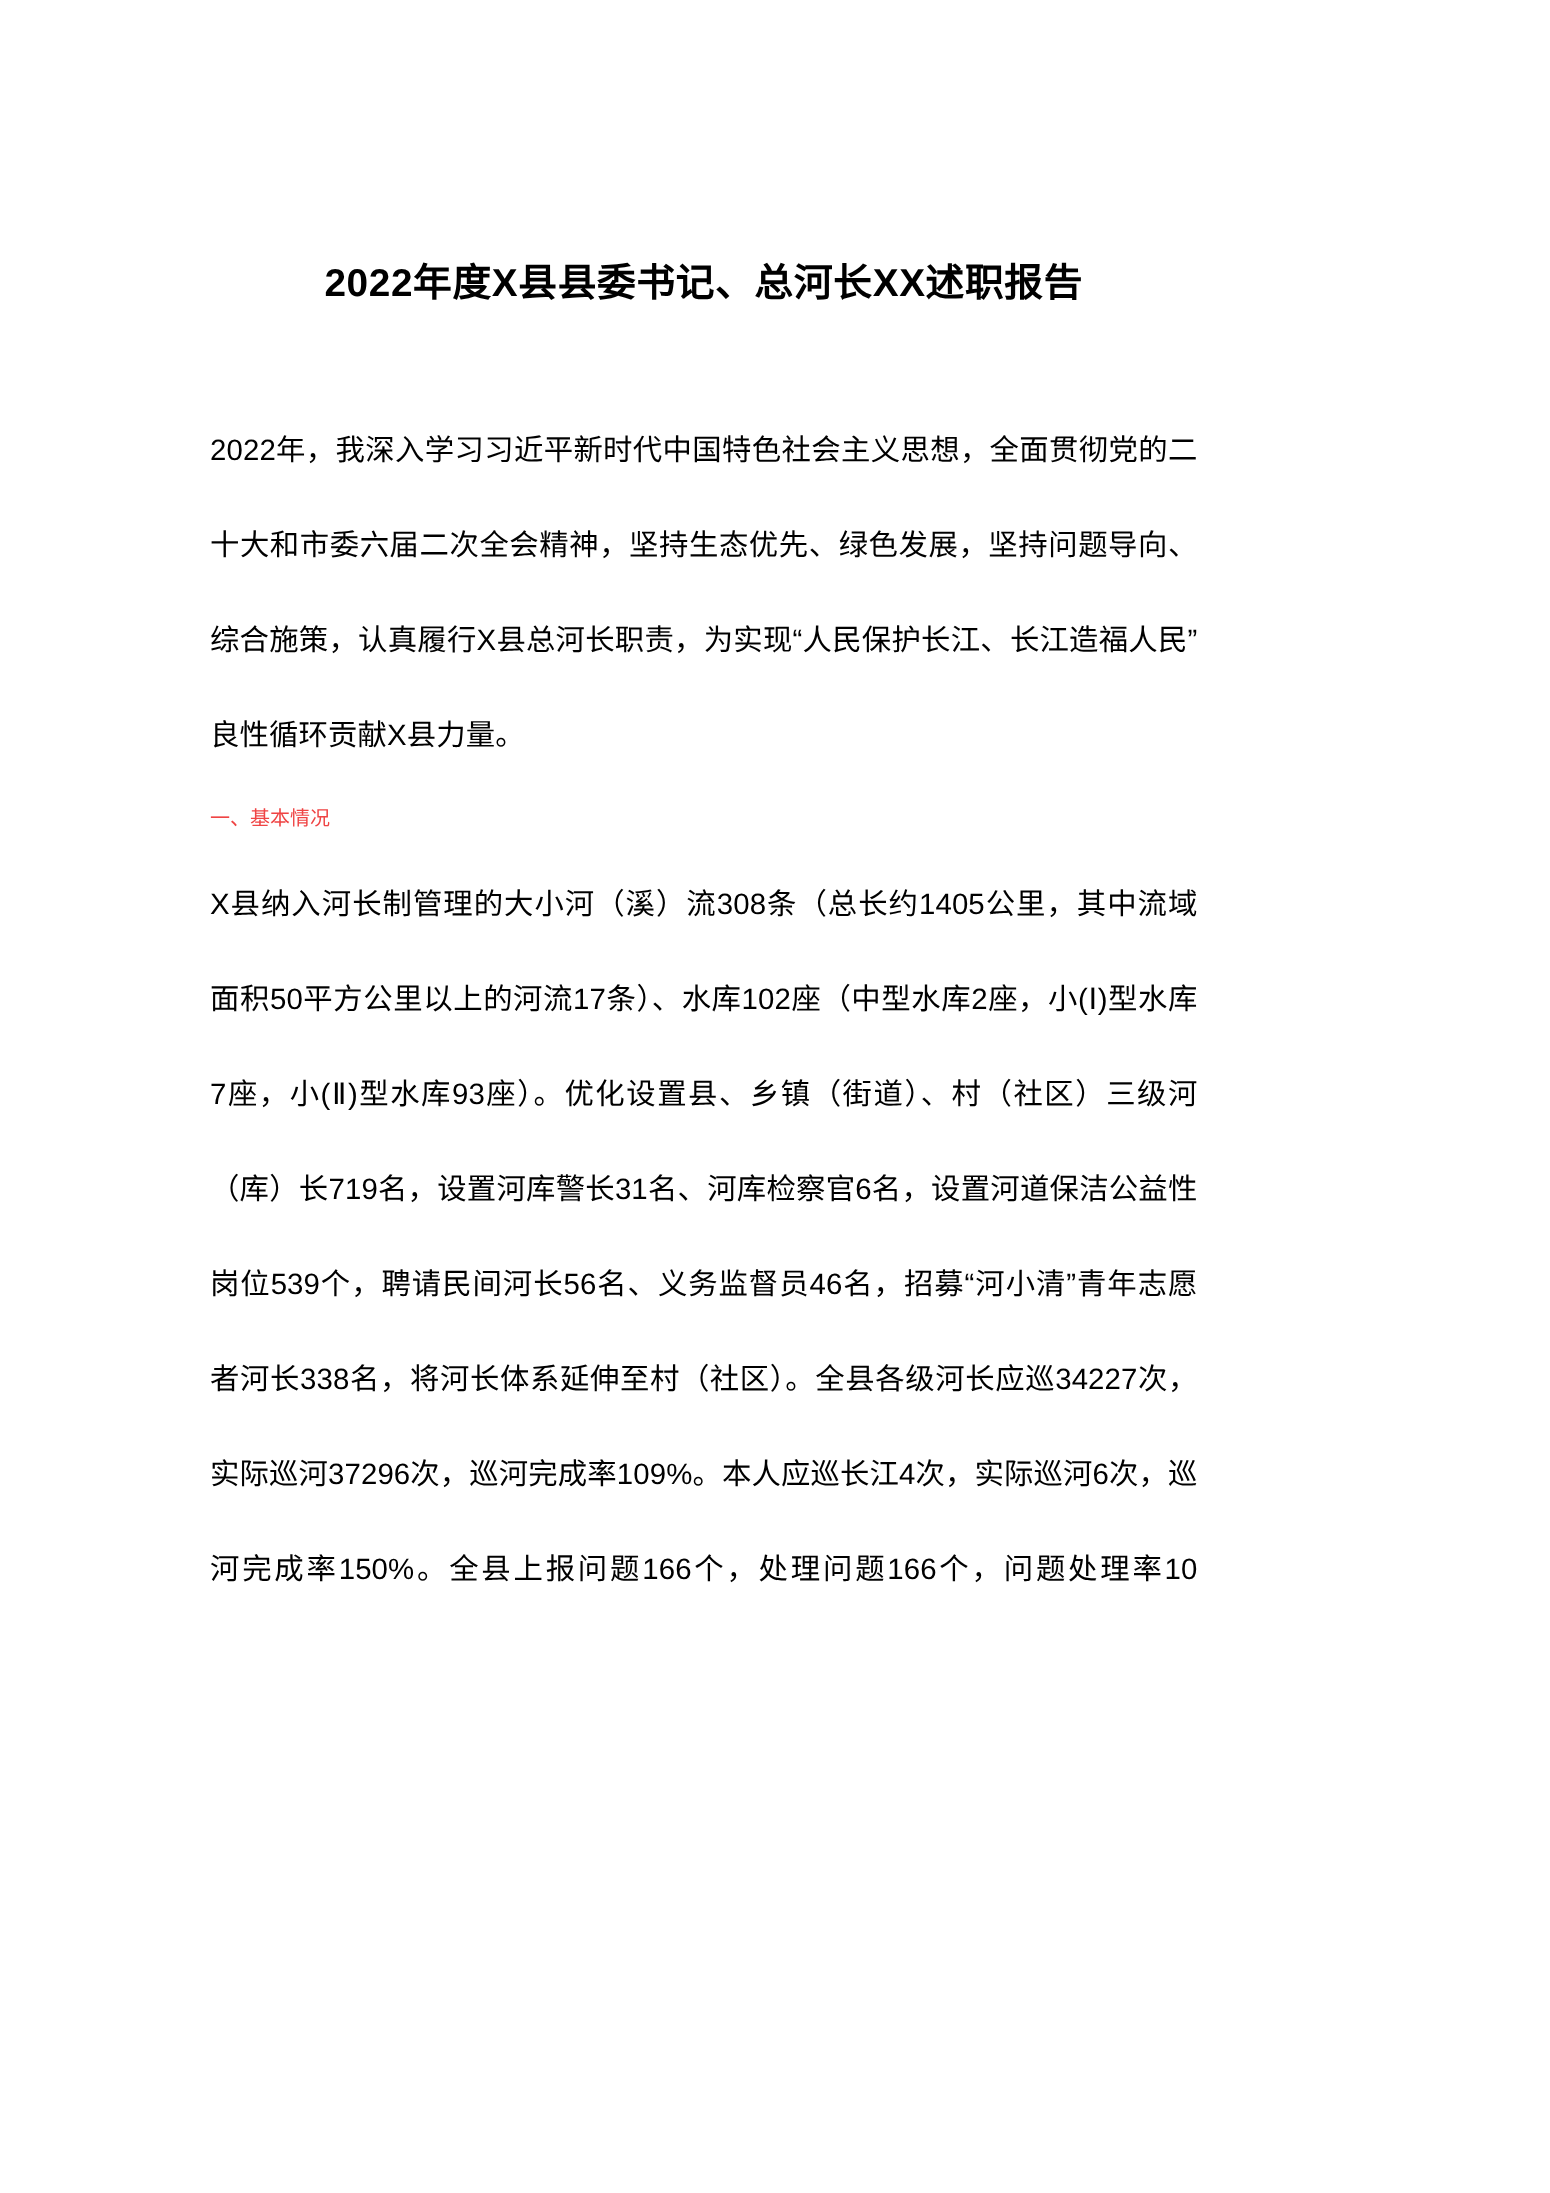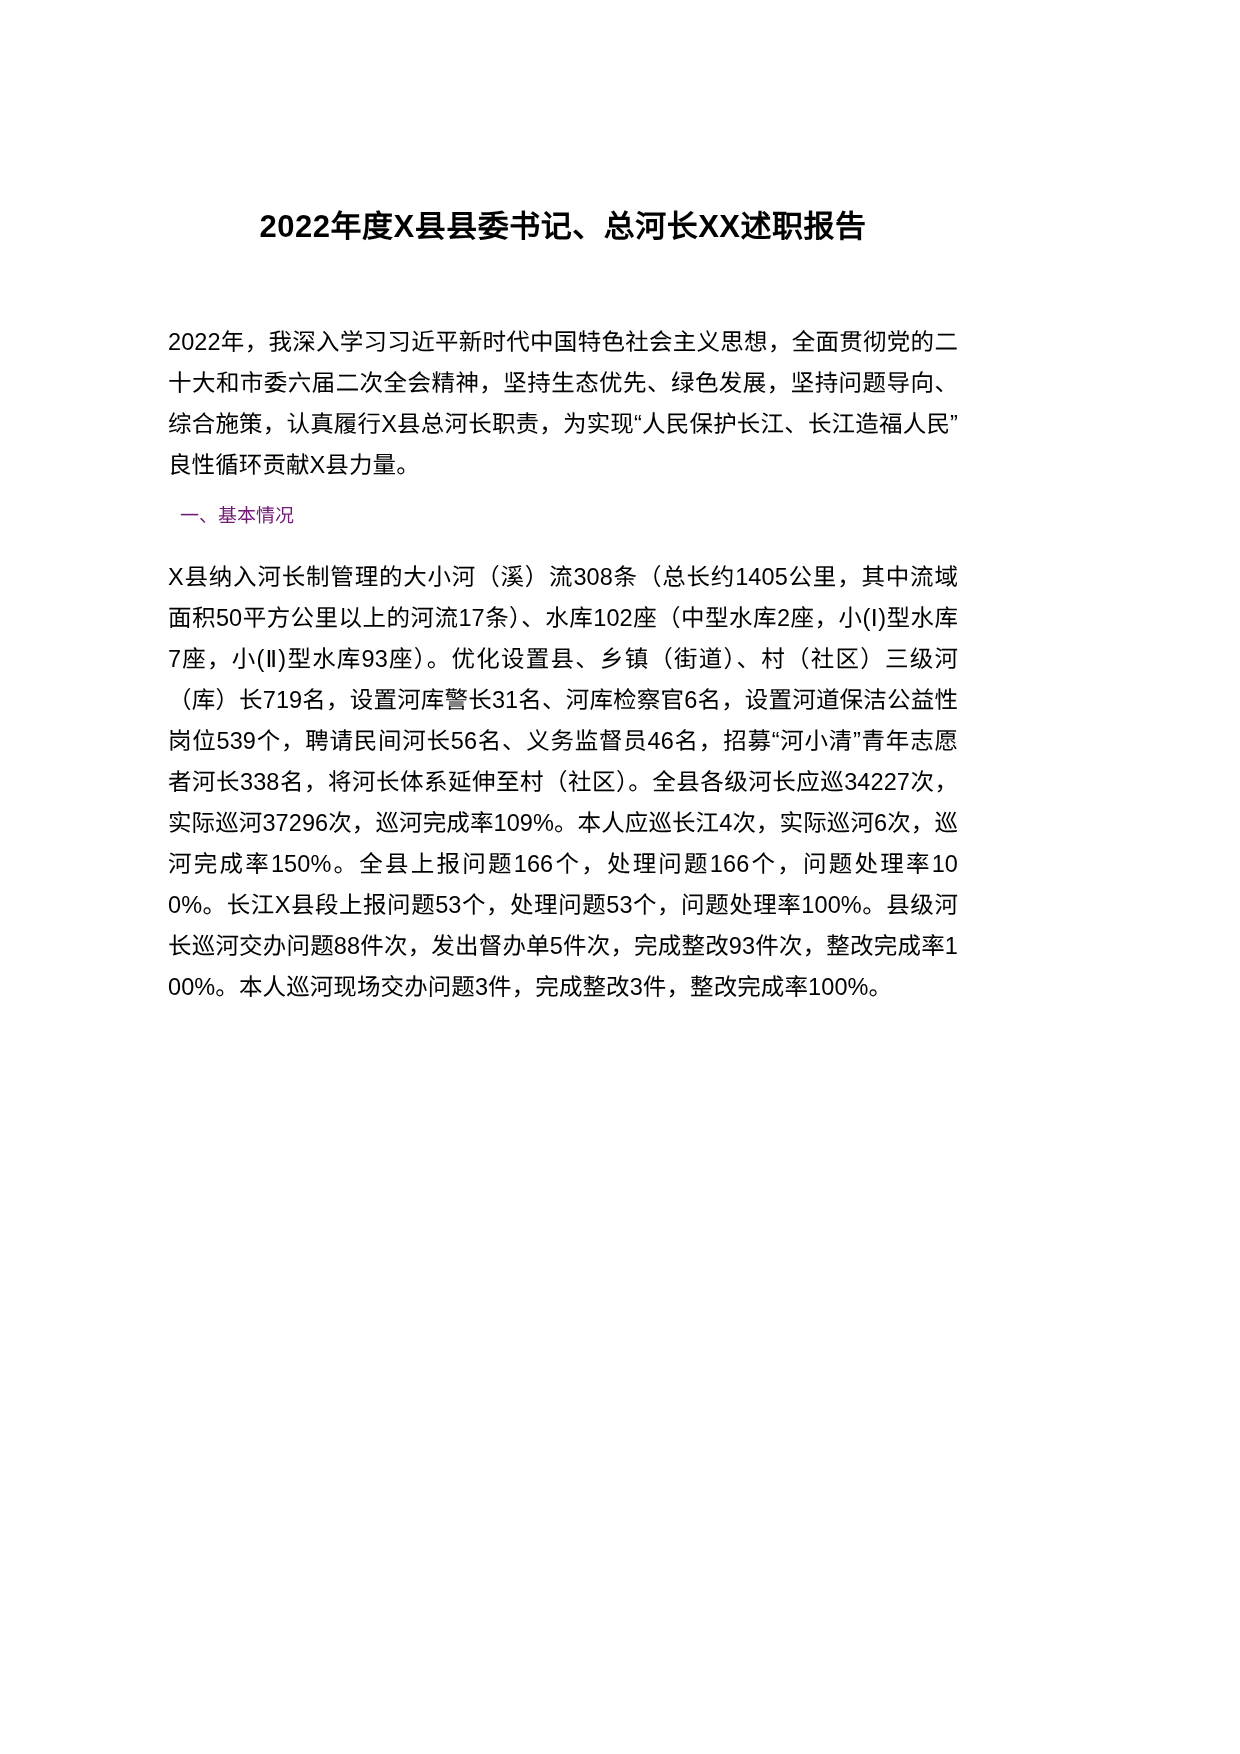--- a/index.html
+++ b/index.html
@@ -40,36 +40,36 @@
     padding-top: 205px;
     padding-bottom: 0;
   }
   .spacer-after-title {
     height: 74px;
   }
   .para {
     margin: 0 0 0 0;
     padding: 0;
     font-size: 23.5px;
-    line-height: 41px;
+    line-height: 76px;
     text-align: justify;
     text-justify: inter-ideograph;
     color: #000000;
     letter-spacing: 0.1px;
     word-break: break-all;
   }
   .para.lead {
     text-indent: 0;
   }
   .heading {
-    margin: 12px;
+    margin: 0;
     padding: 0;
-    font-size: 19px;
+    font-size: 16px;
     line-height: 59px;
-    color: #701a75;
+    color: #ef4444;
     text-align: left;
   }
   .para + .heading,
   .heading + .para,
   .para + .para,
   .heading + .heading {
     margin-top: 0;
   }
 </style>
 </head>

